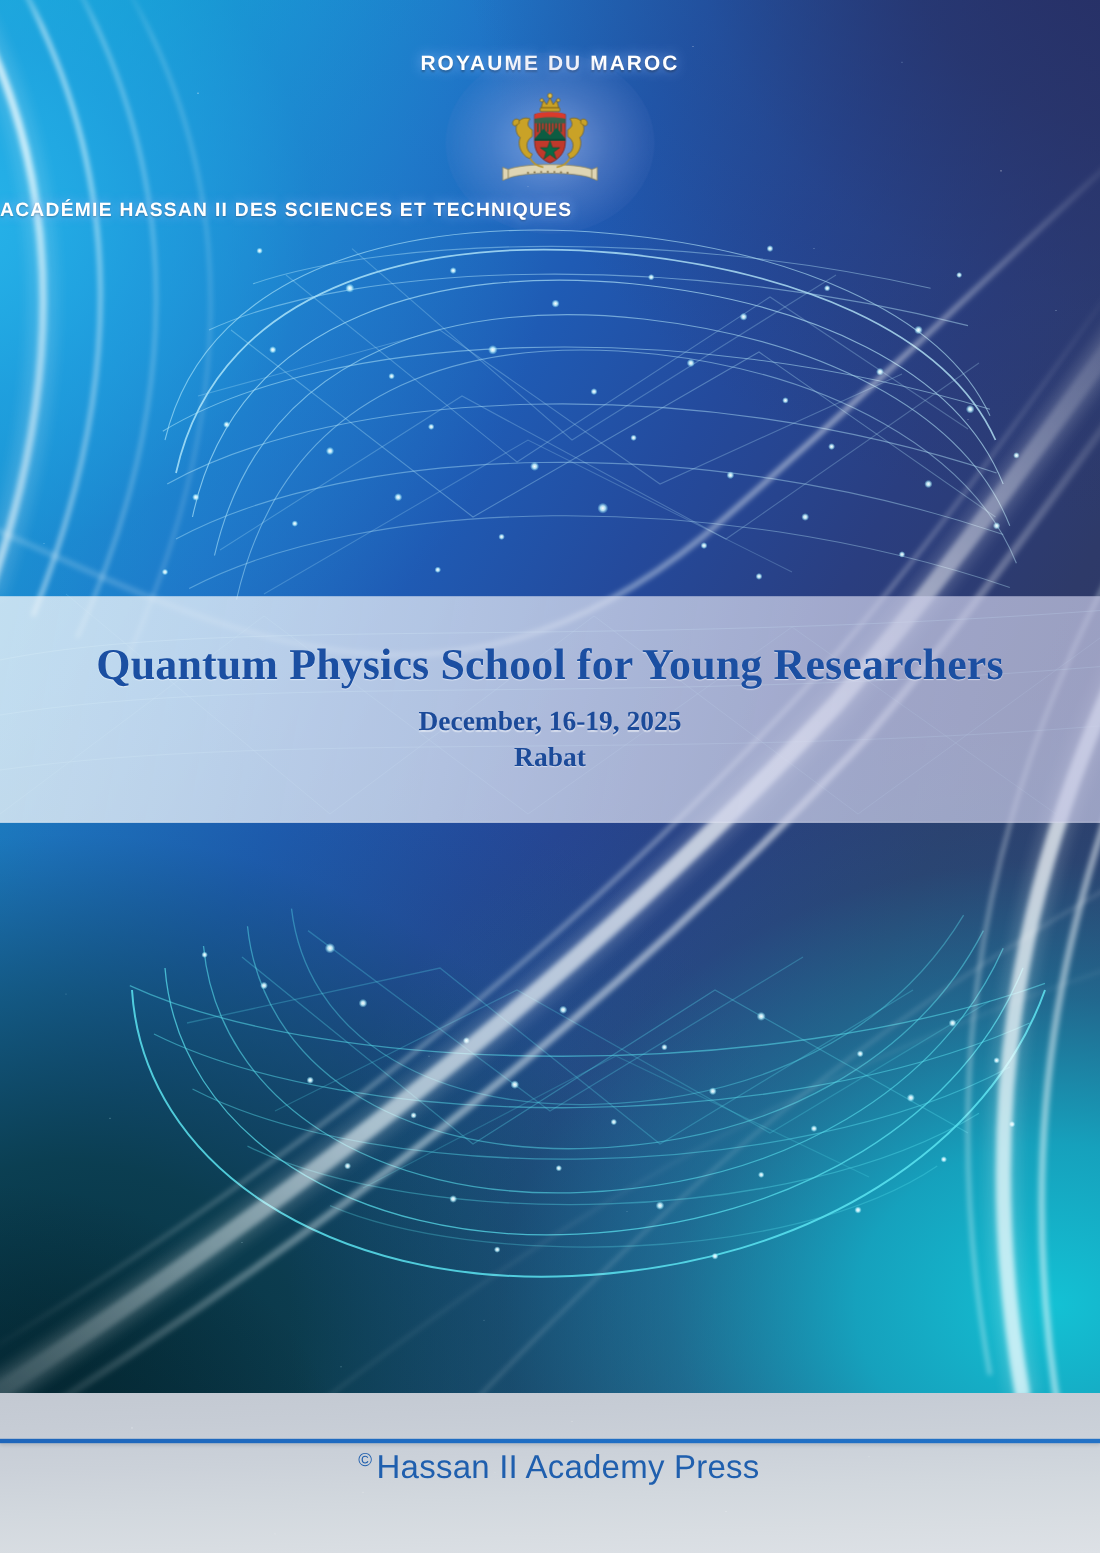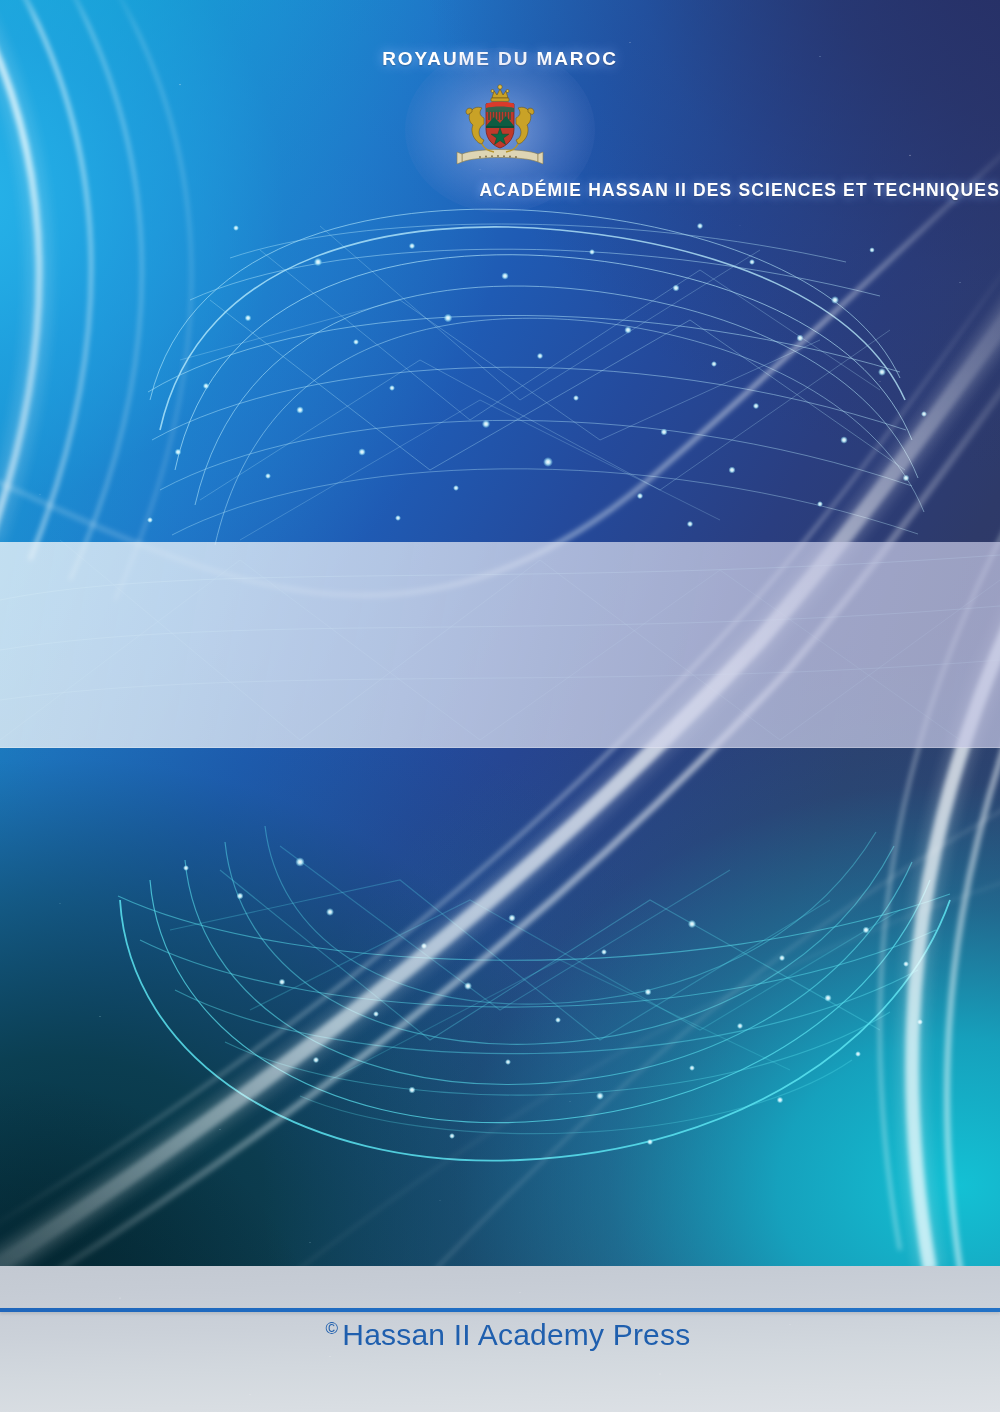--- a/index.html
+++ b/index.html
@@ -150,21 +150,21 @@
     width:104px;height:96px;
   }
   .emblem-glow{
     position:absolute;left:50%;top:50%;transform:translate(-50%,-50%);
     width:190px;height:165px;border-radius:50%;
     background:radial-gradient(ellipse at center,
       rgba(190,200,245,.55) 0%, rgba(150,165,225,.30) 40%,
       rgba(120,140,210,.10) 68%, rgba(0,0,0,0) 85%);
   }
   .academy{
-    position:absolute;top:180px;left:0;right:0;text-align:right;
+    position:absolute;top:180px;left:0;right:0;text-align:left;
     color:#ffffff;font-size:17.5px;font-weight:bold;letter-spacing:1.15px;
     text-shadow:0 0 10px rgba(140,180,250,.8),0 1px 2px rgba(0,0,0,.35);
   }
 
   
   .footer-band{
     position:absolute;left:0;right:0;top:1266px;height:146px;
     background:linear-gradient(178deg,
       #c3c9d2 0%, #c6ccd5 18%, #cbd1d9 40%,
       #d2d8de 62%, #d8dde2 82%, #dde1e6 100%);
@@ -451,20 +451,25 @@
       <g stroke="#b8952a" stroke-width="1.6" fill="none">
         <path d="M34,62 C36,66 40,69 46,70"></path>
         <path d="M70,62 C68,66 64,69 58,70"></path>
       </g>
     </svg>
   </div>
 
   <div class="academy">ACADÉMIE HASSAN II DES SCIENCES ET TECHNIQUES</div>
 
   <div class="title-band"></div>
+  <div class="title-inner">
+    <div class="main-title">Quantum Physics School for Young Researchers</div>
+    <div class="subtitle">December, 16-19, 2025</div>
+    <div class="location">Rabat</div>
+  </div>
 
   <div class="footer-band"></div>
   <div class="footer-speck"></div>
   <div class="footer-rule"></div>
   <div class="copyright">
     <span class="csym">©</span><span>Hassan II Academy Press</span>
   </div>
 
 </div>
 

